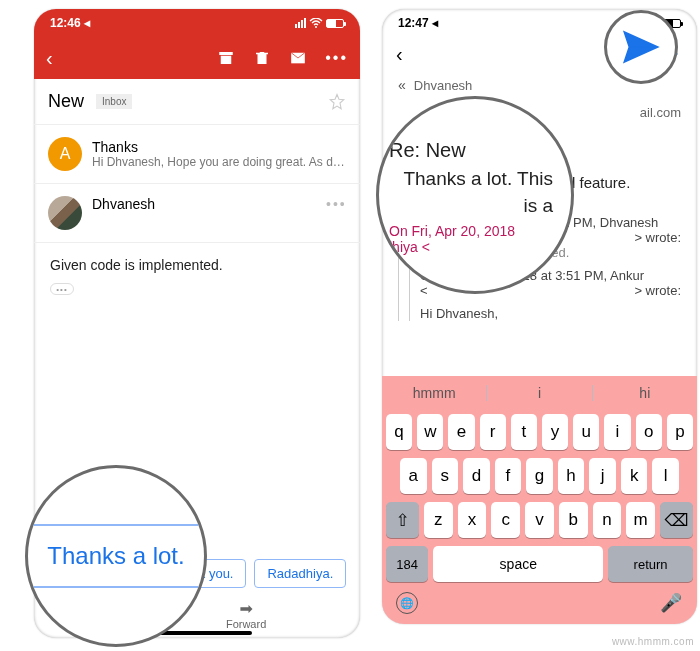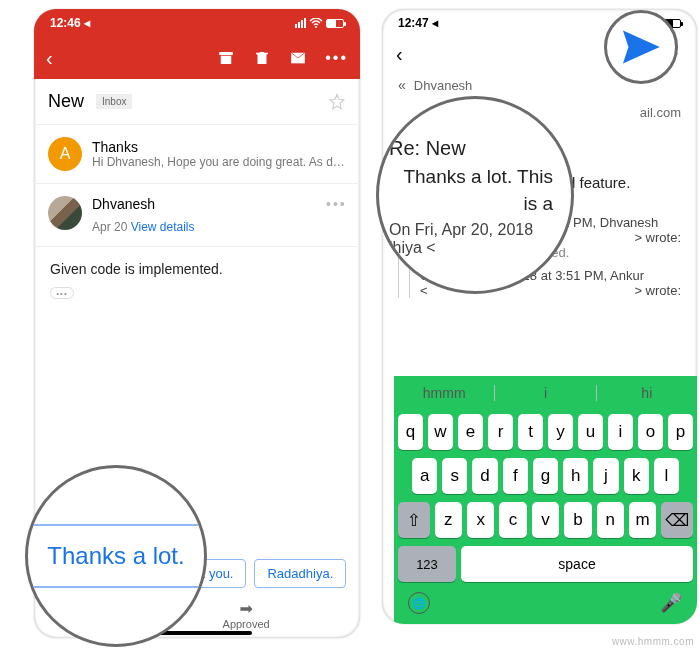--- a/index.html
+++ b/index.html
@@ -61,38 +61,38 @@
   .rchev{font-size:20px}
   .send{position:absolute;right:16px;top:34px;color:#1a73e8}
   .rlrow{padding:6px 16px;font-size:13px;color:#666;display:flex;align-items:center;gap:8px}
   .rlrow .lchv{font-size:14px;color:#555}
   .rsubj{padding:10px 16px 6px;font-size:17px}
   .rbody{padding:10px 16px;font-size:15px;color:#222;line-height:1.5}
   .rq{margin:10px 16px 0;border-left:1px solid #ccc;padding-left:10px;font-size:13px;color:#444}
   .rq .inner{border-left:1px solid #ccc;padding-left:10px;margin-top:8px}
 
   
-  .kbd{position:absolute;bottom:0;left:12px;right:0;background:#22c55e}
+  .kbd{position:absolute;bottom:0;left:0;right:0;background:#fca5a5}
   .sugg{display:flex;height:34px;align-items:center}
   .sugg div{flex:1;text-align:center;font-size:14px;color:#555;border-right:1px solid #b8bcc2}
   .sugg div:last-child{border:none}
   .krow{display:flex;justify-content:center;gap:5px;padding:4px 4px}
   .key{background:#fff;border-radius:5px;box-shadow:0 1px 0 rgba(0,0,0,.3);flex:1;height:36px;display:flex;align-items:center;justify-content:center;font-size:17px}
   .key.fn{background:#acb1b9;font-size:13px}
   .key.space{flex:4;font-size:14px}
   .key.ret{flex:2;font-size:13px}
   .ksym{font-size:17px}
   .kbdbot{display:flex;justify-content:space-between;padding:6px 14px 10px}
   .emoji{width:22px;height:22px;border:1.5px solid #555;border-radius:50%;display:flex;align-items:center;justify-content:center;font-size:11px;color:#555}
   .mic{font-size:18px;color:#555}
 
   
   .mag.center-mag{left:376px;top:96px;width:198px;height:198px;background:#fff;font-size:12px}
   .mag.center-mag .bigtxt{font-size:19px;line-height:1.4;color:#222;padding:0 18px 4px;text-align:right;width:100%}
-  .mag.center-mag .smtxt{font-size:16px;color:#404040;padding:0 10px;text-align:left;width:100%}
+  .mag.center-mag .smtxt{font-size:14px;color:#be185d;padding:0 10px;text-align:left;width:100%}
   .mag.center-mag .subtx{font-size:20px;color:#222;padding:4px 10px;text-align:left;width:100%}
 
   .wm{position:absolute;right:6px;bottom:4px;font-size:10px;color:#bbb;letter-spacing:.5px}
 
   svg{display:block}
 </style>
 </head>
 <body>
 
 <div class="phone left">
@@ -146,40 +146,39 @@
     </div>
   </div>
   <div class="msg">
     <div class="av photo"></div>
     <div style="flex:1">
       <div style="display:flex;align-items:center">
           <span class="mname">Dhvanesh</span>
           <span style="flex:1"></span>
           <span class="dots3">•••</span>
         </div>
-      <div class="mline" style="margin-top:8px"><span>Apr 20</span> <span class="vlink">View details</span></div>
     </div>
   </div>
   <div class="body">
     <span>Given code is implemented.</span>
     <div class="bdots">•••</div>
   </div>
   <div class="sreply">
     <div class="chip">Thanks a lot.</div>
     <div class="chip">Thank you.</div>
     <div class="chip">Radadhiya.</div>
   </div>
   <div class="bactions">
     <div class="bact">
         <span>↶</span>
         <span>Reply all</span>
       </div>
     <div class="bact">
         <span>➡</span>
-        <span>Approved</span>
+        <span>Forward</span>
       </div>
   </div>
   <div class="homebar"></div>
 </div>
 
 <div class="mag left-mag">
   <div class="mln">Thanks a lot.</div>
 </div>
 
 <div class="phone right">
@@ -217,20 +216,21 @@
     </div>
   <div class="rsubj"><span>Re:</span> <span>New</span></div>
   <div class="rbody">Thanks a lot. This is a cool feature.</div>
   <div class="rq">
     <div><span>On Fri, Apr 20, 2018 at 4:32 PM, Dhvanesh</span></div>
     <div><span>Radadhiya &lt;</span> <span style="float:right">&gt; wrote:</span></div>
     <div style="color:#888">Given code is implemented.</div>
     <div class="inner">
       <div><span>On Fri, Apr 20, 2018 at 3:51 PM, Ankur</span></div>
       <div><span>&lt;</span> <span style="float:right">&gt; wrote:</span></div>
+      <div style="margin-top:8px">Hi Dhvanesh,</div>
     </div>
   </div>
 
   <div class="kbd">
     <div class="sugg">
       <div>hmmm</div>
       <div>i</div>
       <div>hi</div>
     </div>
     <div class="krow" id="kr1">
@@ -267,22 +267,23 @@
           <div class="key">v</div>
           <div class="key">b</div>
           <div class="key">n</div>
           <div class="key">m</div>
         </span>
       <div class="key fn">
           <span class="ksym">⌫</span>
         </div>
     </div>
     <div class="krow">
-      <div class="key fn">123</div>
+      <div class="key fn">184</div>
       <div class="key space">space</div>
+      <div class="key fn ret">return</div>
     </div>
     <div class="kbdbot">
       <span class="emoji">🌐</span>
       <span class="mic">🎤</span>
     </div>
   </div>
 </div>
 
 <div class="mag center-mag">
   <div class="subtx">Re: New</div>

